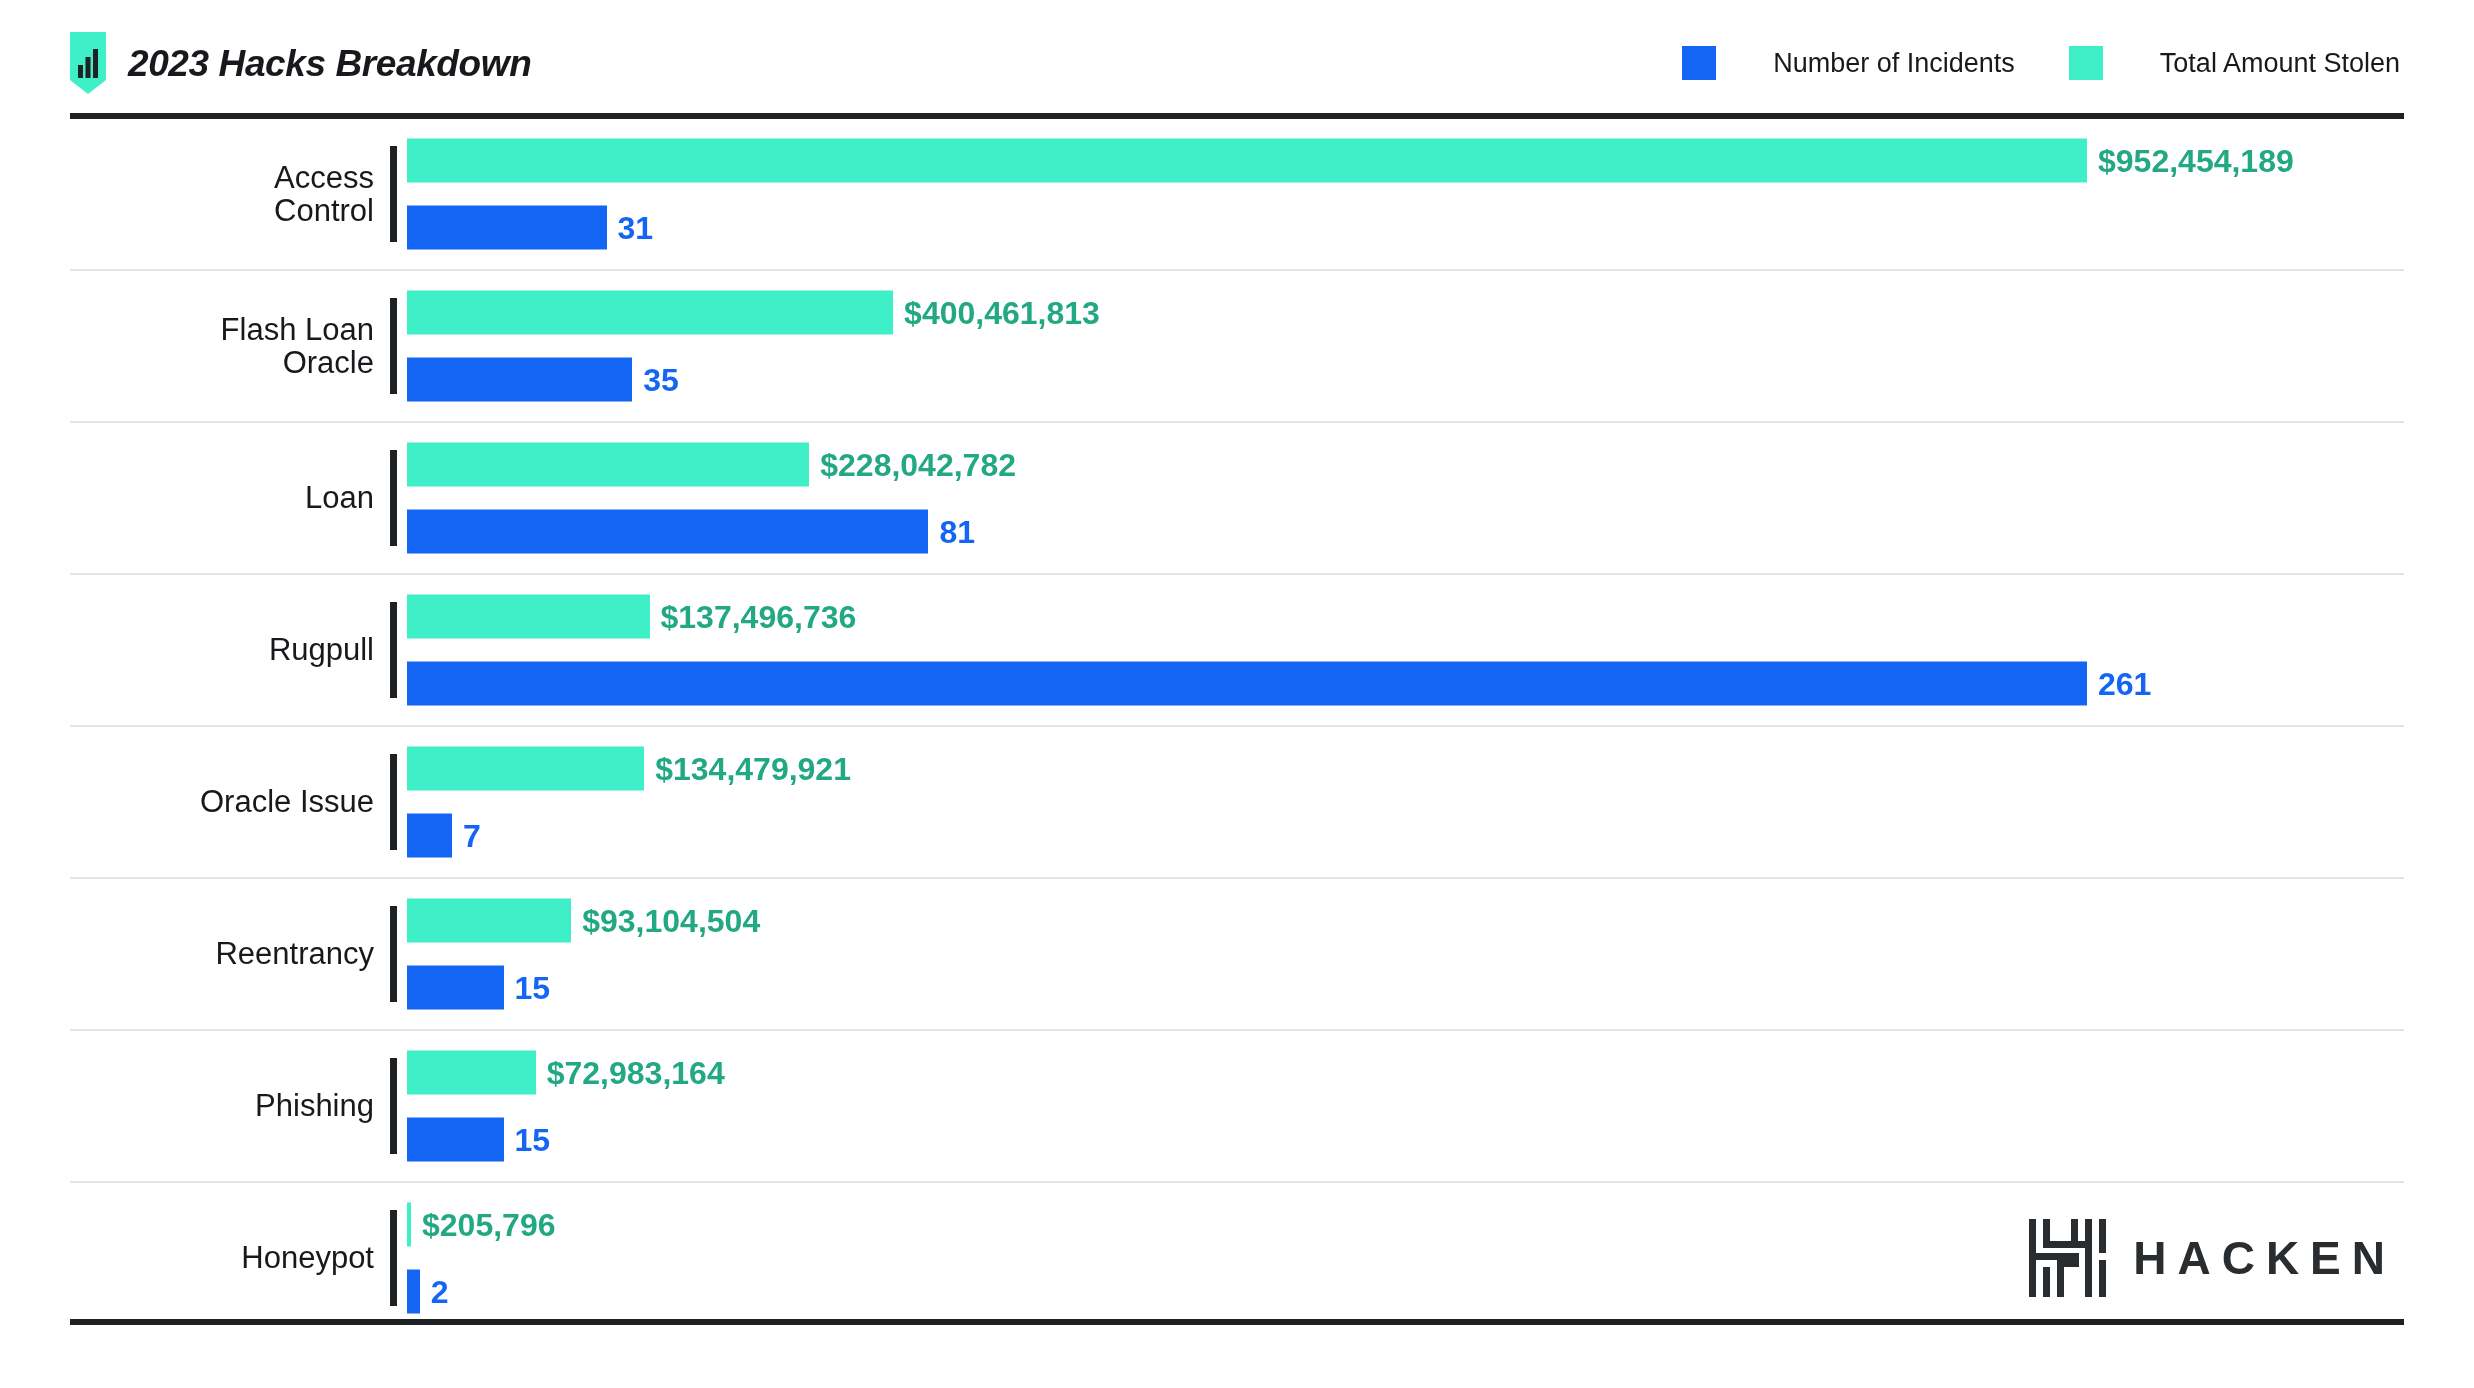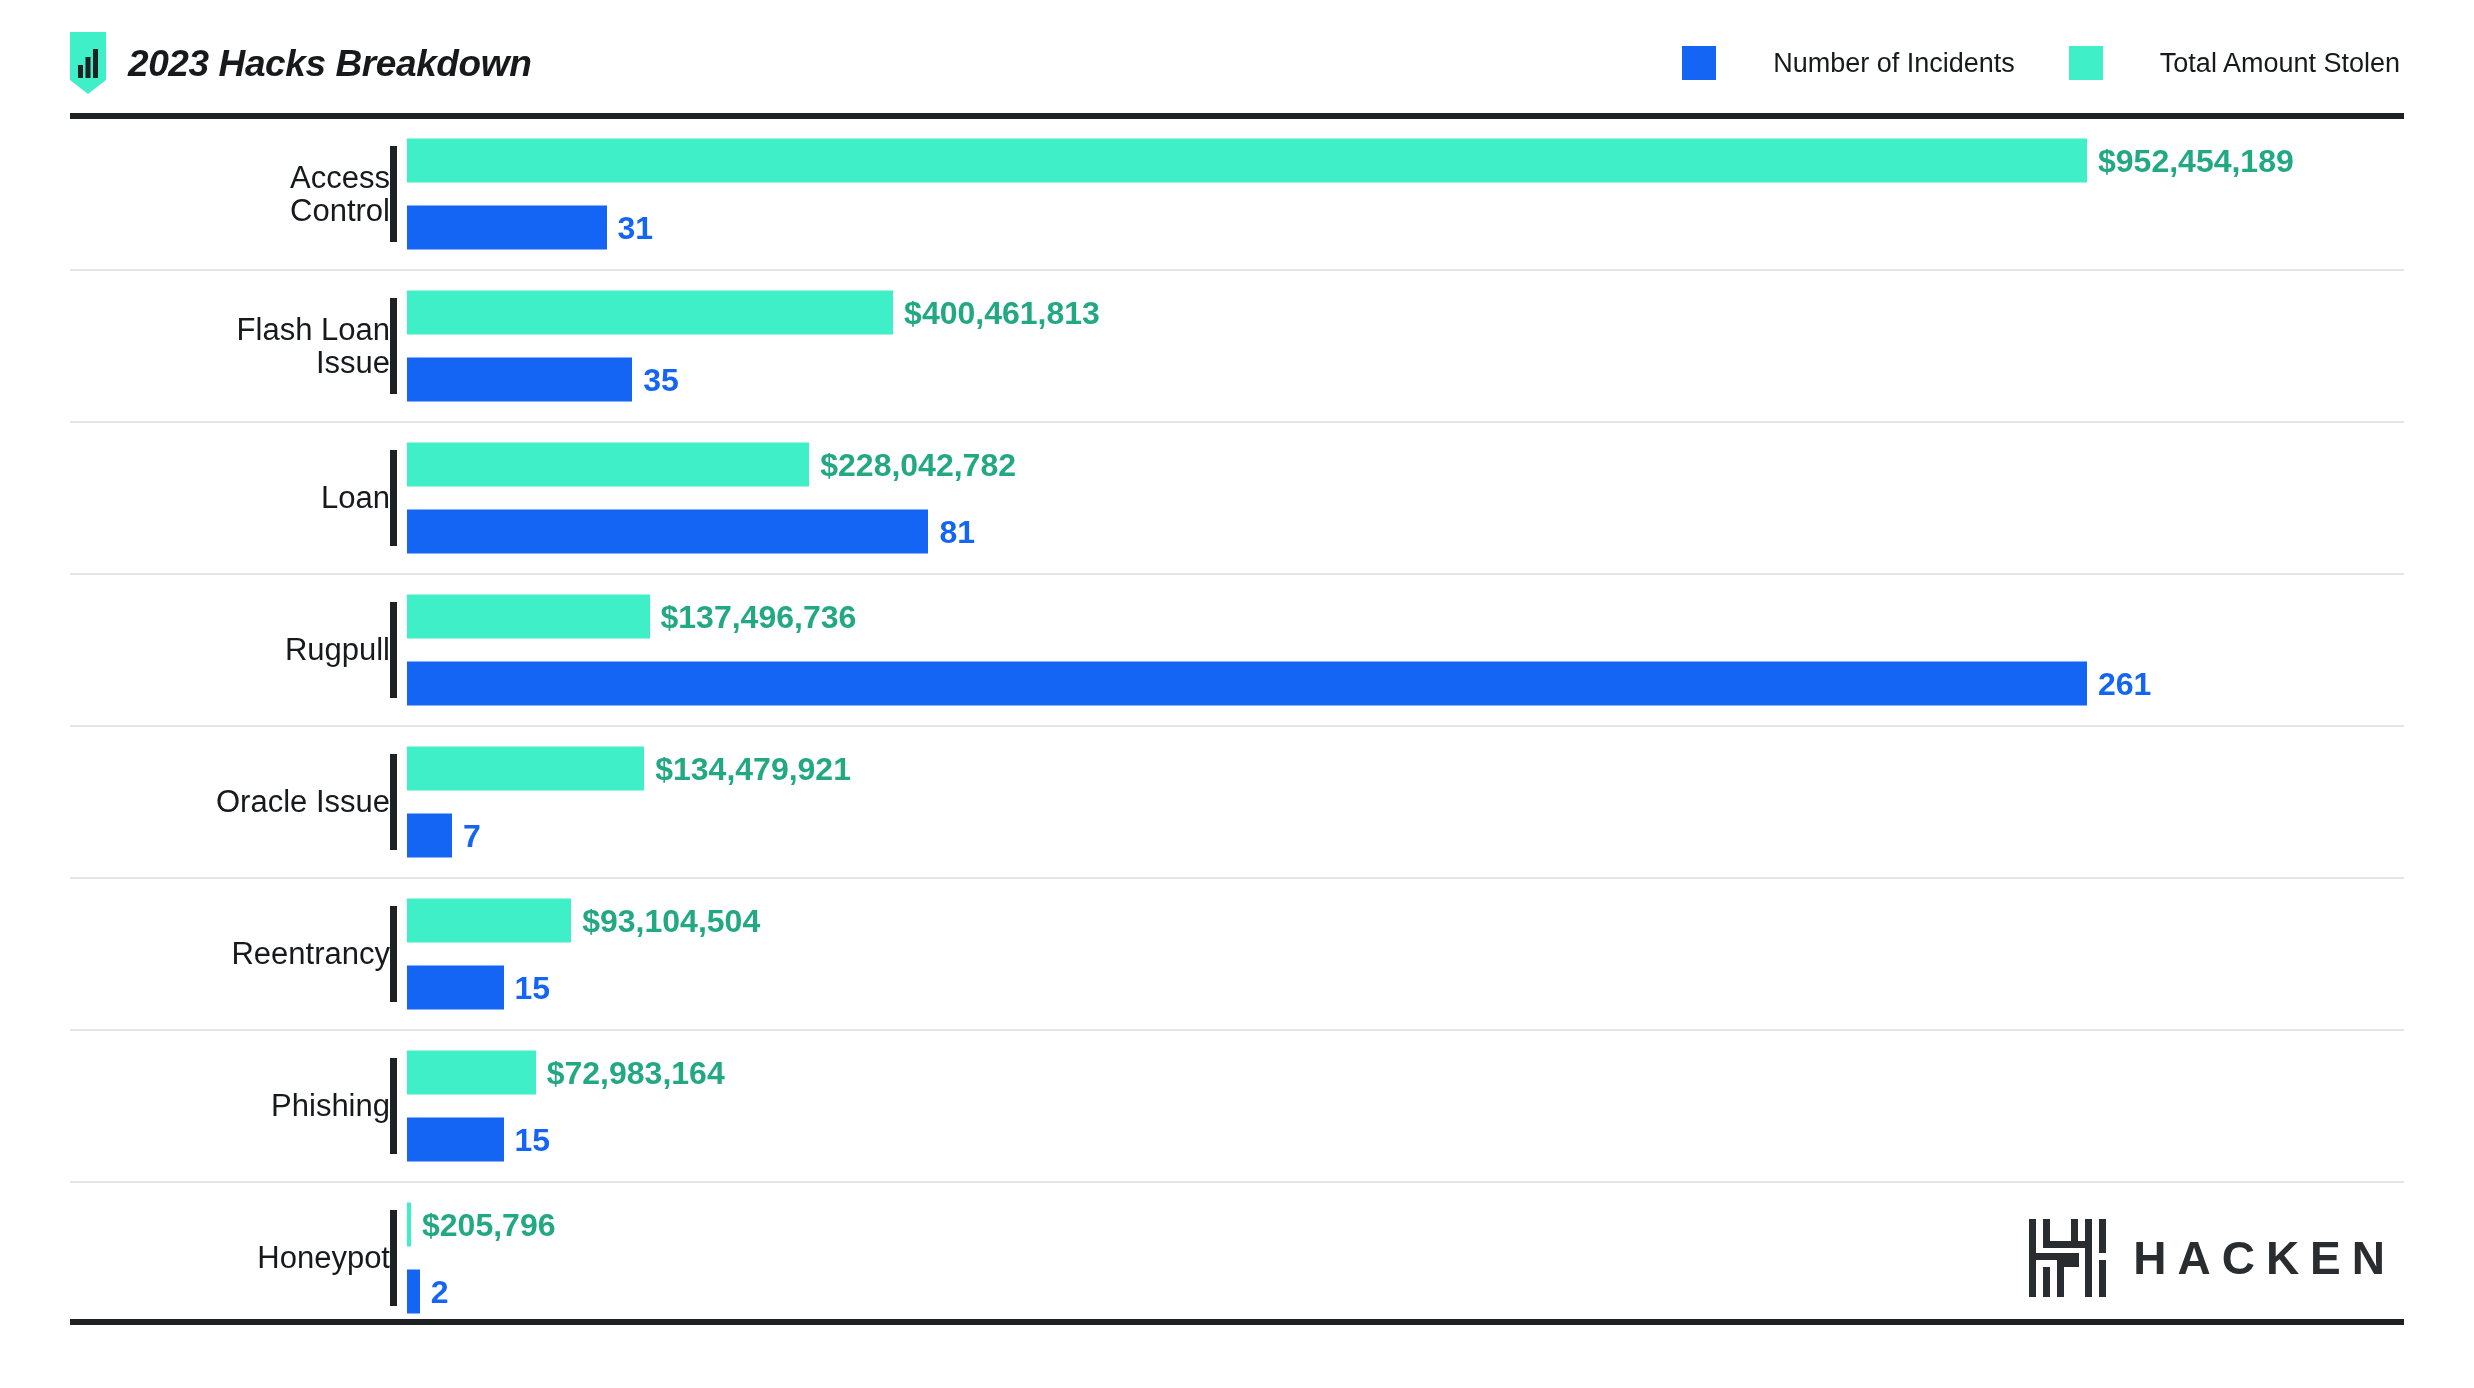--- a/index.html
+++ b/index.html
@@ -40,21 +40,21 @@
 
   
   .rows{position:absolute;left:70px;top:119px;width:2334px;height:1200px;}
   .row{
     position:relative;height:150px;width:100%;
     display:flex;align-items:center;
   }
   .row + .row{border-top:2px solid #e4e4e4;}
 
   .cat-label{
-    width:320px;flex:none;text-align:right;
+    width:320px;flex:none;text-align:right;padding-right:16px;
     font-size:31px;color:#17191c;line-height:1.08;box-sizing:border-box;
     white-space:pre-line;
   }
   .plot{position:relative;flex:1;height:100%;}
   .axis-tick{
     position:absolute;left:0;top:50%;transform:translateY(-50%);
     width:7px;height:96px;background:#1f2225;
   }
   .bars{position:absolute;left:17px;top:50%;transform:translateY(-50%);
         width:calc(100% - 17px);}
@@ -121,21 +121,21 @@
             </div>
             <div class="bar-line">
               <div class="bar blue" style="width: 199.54px;"></div>
               <div class="bar-val blue">31</div>
             </div>
           </div>
         </div>
       </div>
       <div class="row">
         <div class="cat-label">Flash Loan
-Issue</div>
+Oracle</div>
         <div class="plot">
           <div class="axis-tick"></div>
           <div class="bars">
             <div class="bar-line top">
               <div class="bar teal" style="width: 486.093px;"></div>
               <div class="bar-val teal">$400,461,813</div>
             </div>
             <div class="bar-line">
               <div class="bar blue" style="width: 225.287px;"></div>
               <div class="bar-val blue">35</div>

